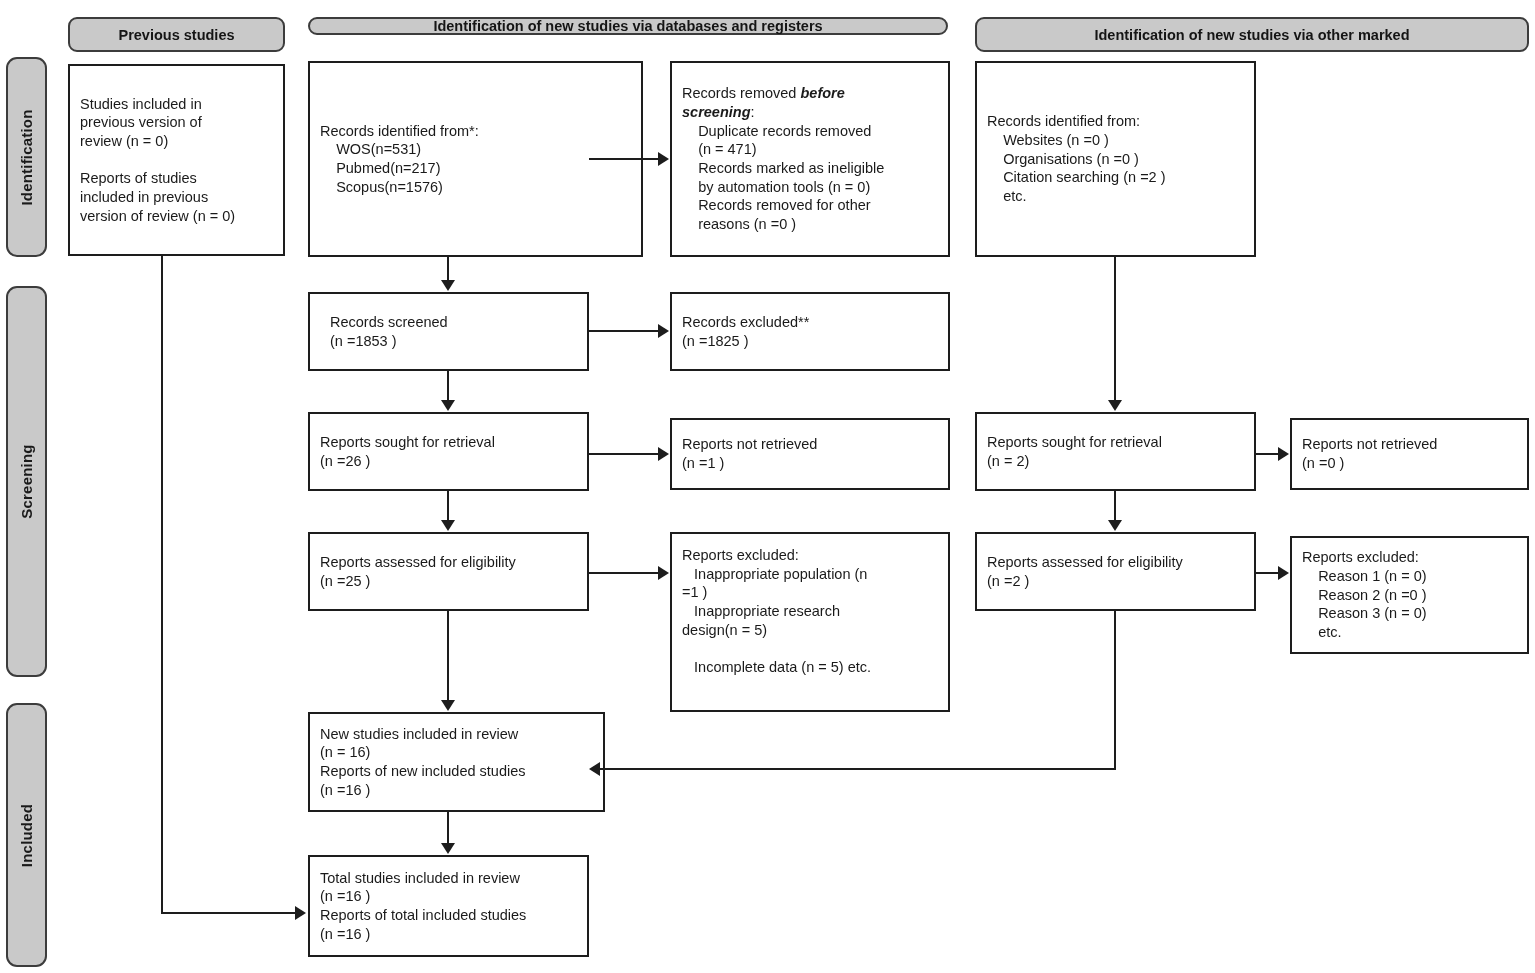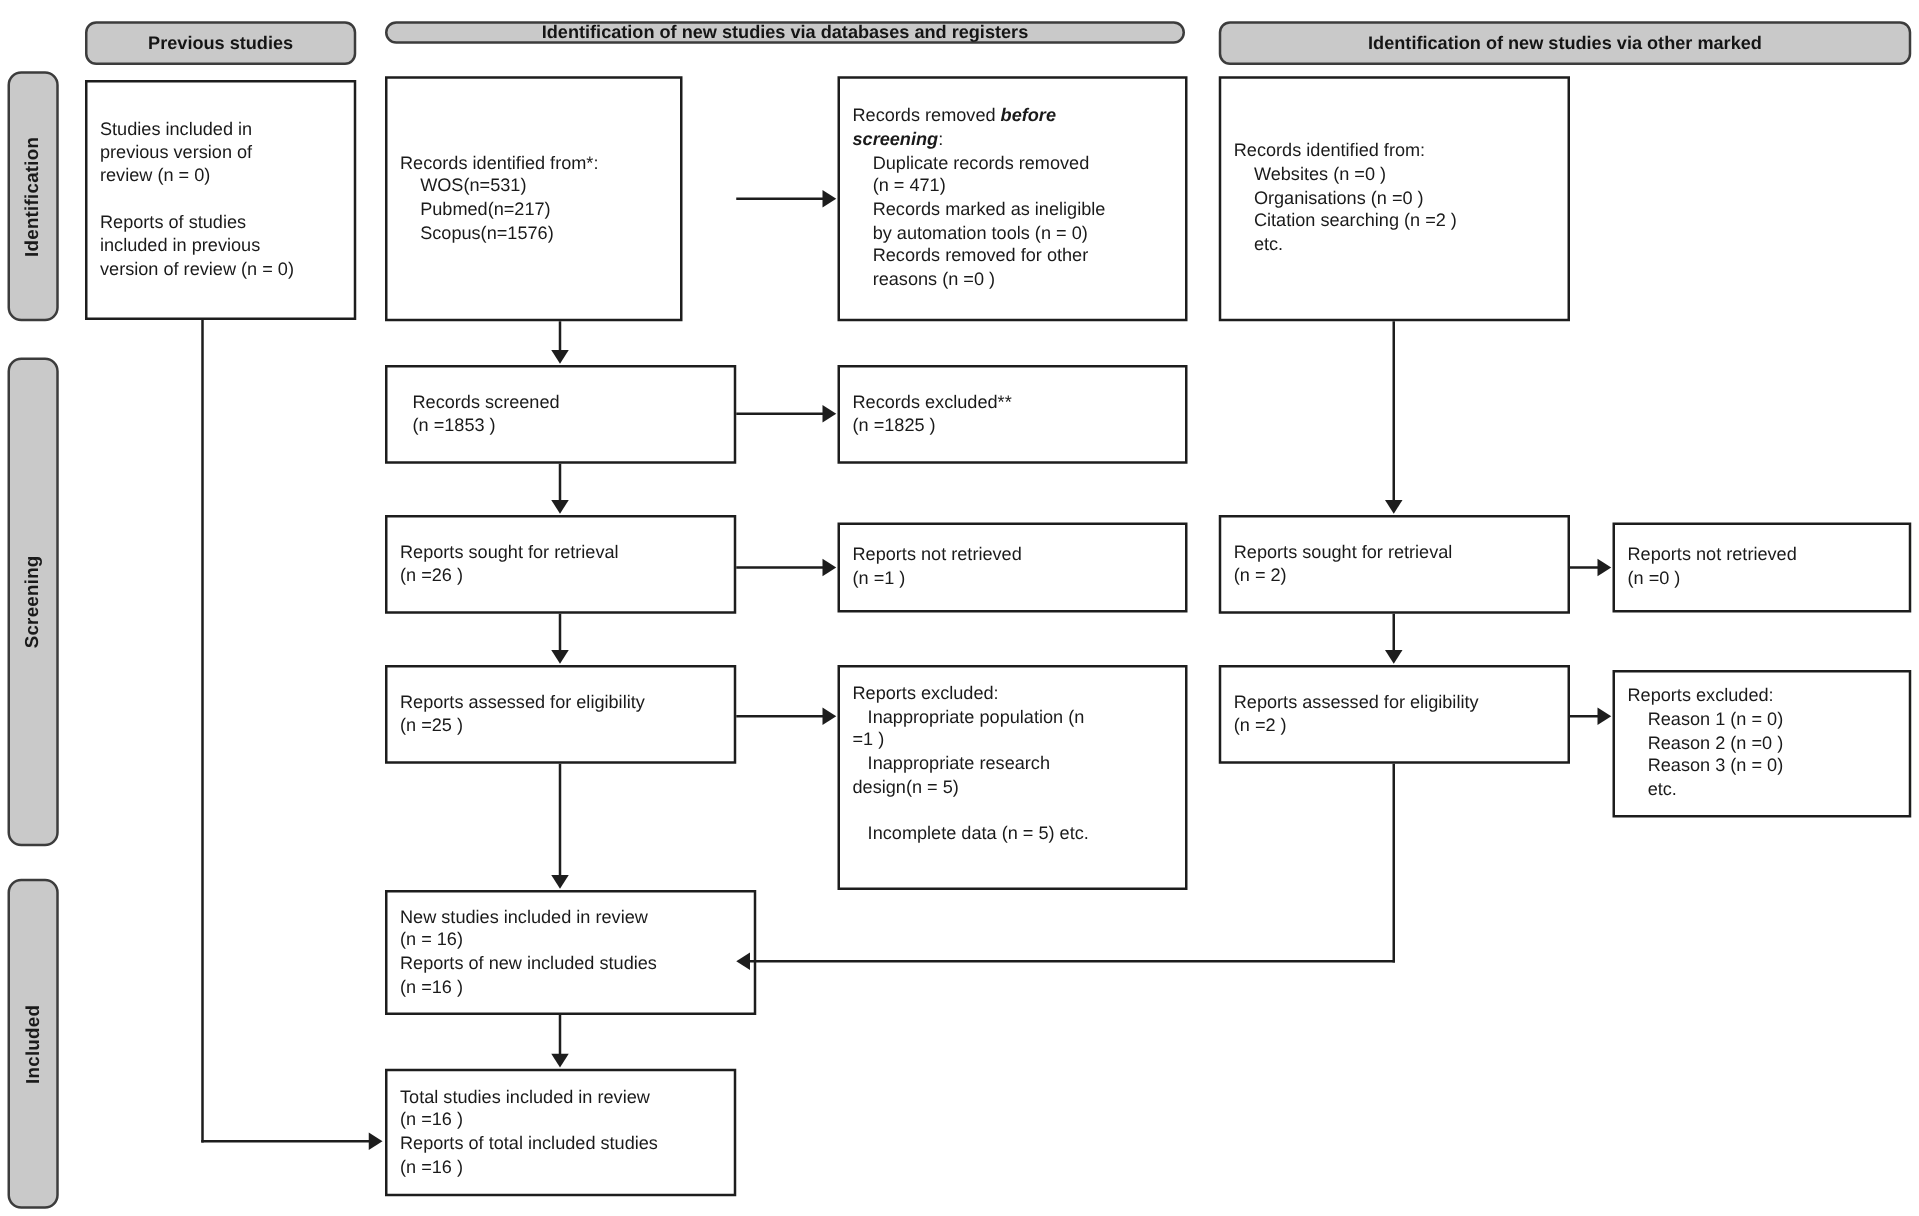--- a/index.html
+++ b/index.html
@@ -136,21 +136,21 @@
   <div class="box" style="left:68px; top:64px; width:217px; height:192px;">
     <div class="box-text">Studies included in
 previous version of
 review (n = 0)
 
 Reports of studies
 included in previous
 version of review (n = 0)</div>
   </div>
 
-  <div class="box" style="left:308px; top:61px; width:238px; height:196px;">
+  <div class="box" style="left:308px; top:61px; width:335px; height:196px;">
     <div class="box-text">Records identified from*:
     WOS(n=531)
     Pubmed(n=217)
     Scopus(n=1576)</div>
   </div>
 
   <div class="box" style="left:670px; top:61px; width:280px; height:196px;">
     <div class="box-text">Records removed <em>before</em>
 <em>screening</em>:
     Duplicate records removed

